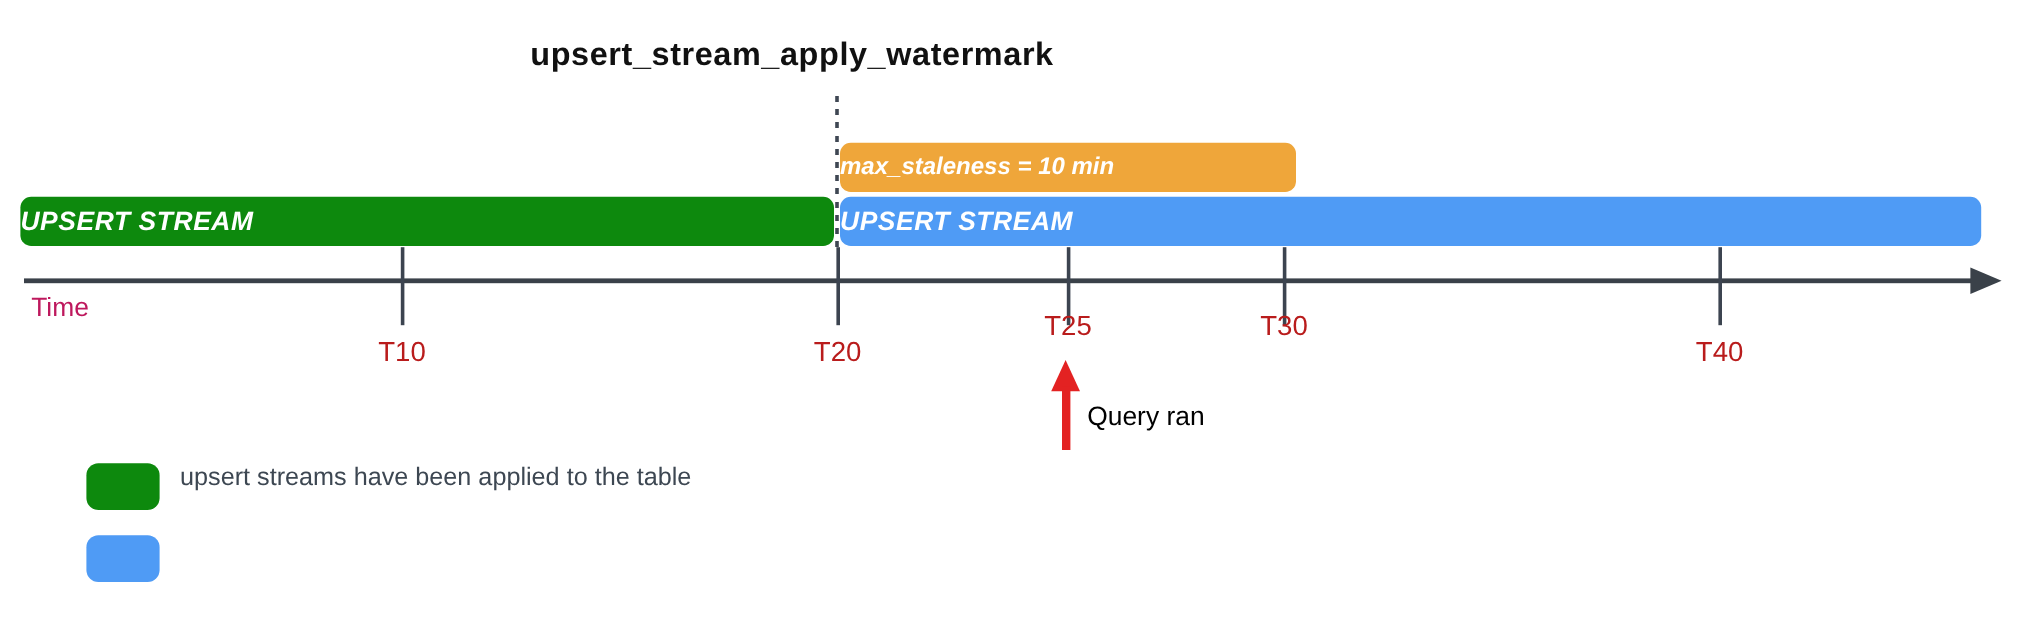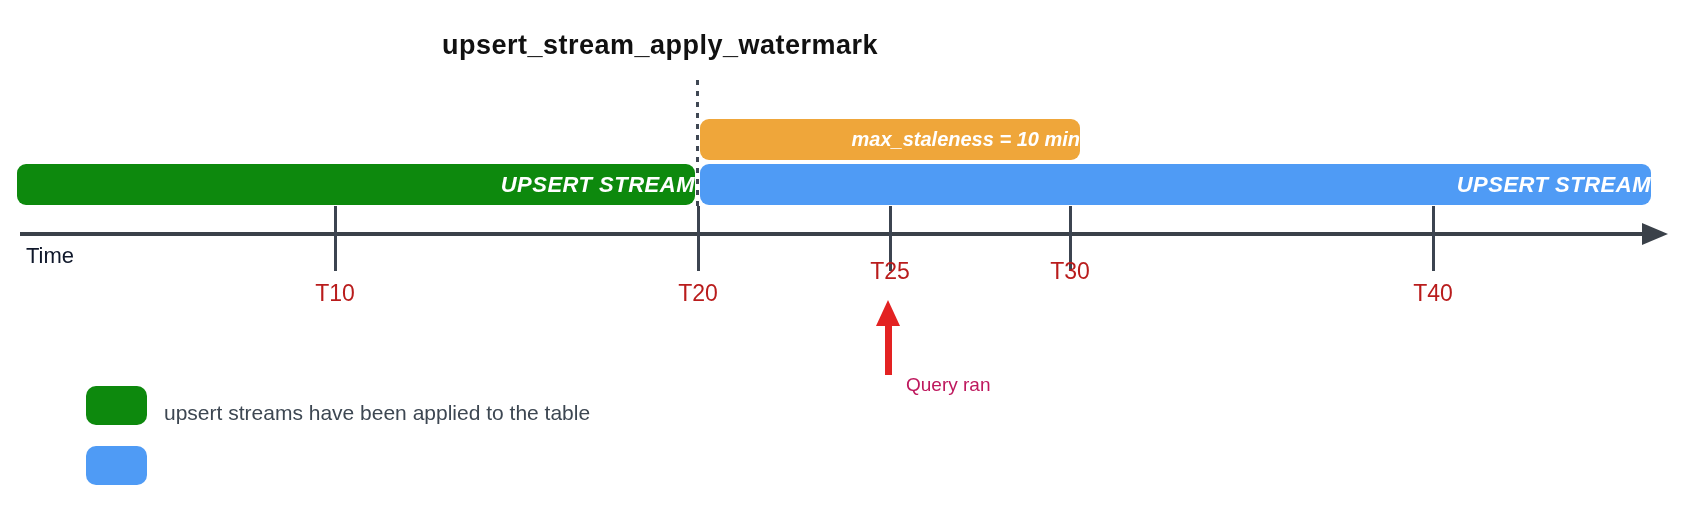--- a/index.html
+++ b/index.html
@@ -5,43 +5,43 @@
   html,body{margin:0;padding:0;background:#ffffff;}
   body{font-family:"Liberation Sans", sans-serif;}
   .canvas{position:relative;width:1696px;height:530px;background:#fff;overflow:hidden;text-decoration:underline;}
 
   .title{position:absolute;top:30px;left:660px;transform:translateX(-50%);
          font-size:27px;font-weight:bold;color:#111;white-space:nowrap;letter-spacing:.5px;}
 
   .dashed-line{position:absolute;left:696px;top:80px;width:3px;height:126px;
     background:repeating-linear-gradient(to bottom,#3f4753 0 5px,transparent 5px 11px);}
 
-  .bar{position:absolute;display:flex;align-items:center;justify-content:flex-end;
+  .bar{position:absolute;display:flex;align-items:center;justify-content:flex-start;
        color:#fff;font-weight:bold;font-style:italic;border-radius:9px;z-index:2;white-space:nowrap;}
   .bar-staleness{left:700px;top:119px;width:380px;height:41px;font-size:20px;}
   .bar-applied{left:17px;top:164px;width:678px;height:41px;font-size:22px;letter-spacing:.5px;}
   .bar-pending{left:700px;top:164px;width:951px;height:41px;font-size:22px;letter-spacing:.5px;}
 
   .axis{position:absolute;left:20px;top:232px;width:1626px;height:4px;background:#3a4149;}
   .axis-arrow{position:absolute;left:1642px;top:223px;width:0;height:0;
     border-left:26px solid #3a4149;border-top:11px solid transparent;border-bottom:11px solid transparent;}
-  .time-label{position:absolute;left:26px;top:243px;font-size:22px;color:#0f172a;}
+  .time-label{position:absolute;left:26px;top:243px;font-size:22px;color:#be185d;}
 
   .tick{position:absolute;top:206px;width:0;}
   .tick-line{position:absolute;left:-1px;top:0;width:3px;height:65px;background:#3c4450;}
   .tick-label{position:absolute;top:74px;left:0;transform:translateX(-50%);
               font-size:23px;color:#b91c1c;white-space:nowrap;}
   .tick.raised .tick-label{top:52px;}
 
   .q-arrow-head{position:absolute;left:876px;top:300px;width:0;height:0;
     border-bottom:26px solid #e32222;border-left:12px solid transparent;border-right:12px solid transparent;}
   .q-arrow-shaft{position:absolute;left:885px;top:322px;width:7px;height:53px;background:#e32222;}
-  .q-label{position:absolute;left:906px;top:334px;font-size:19px;color:#be185d;white-space:nowrap;margin-top:40px;}
+  .q-label{position:absolute;left:906px;top:334px;font-size:22px;color:#000000;white-space:nowrap;}
 
-  .legend-row{position:absolute;left:86px;display:flex;align-items:flex-end;}
+  .legend-row{position:absolute;left:72px;display:flex;align-items:flex-start;}
   .legend-row-1{top:386px;}
   .legend-row-2{top:446px;}
   .swatch{width:61px;height:39px;border-radius:10px;flex:0 0 auto;}
   .legend-label{margin-left:17px;font-size:21px;color:#3d4752;white-space:nowrap;}
 </style>
 </head>
 <body>
 
 <div class="canvas">
 

